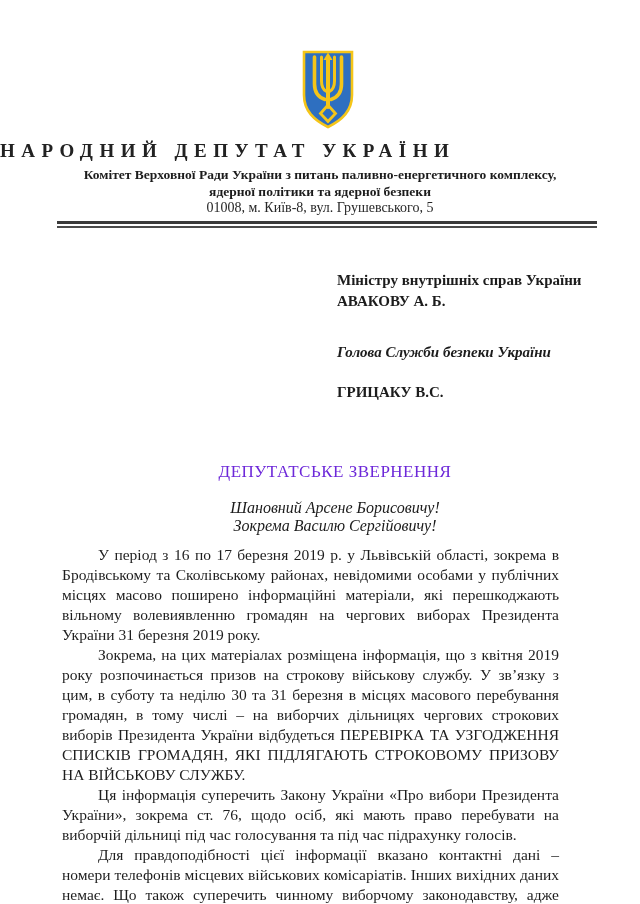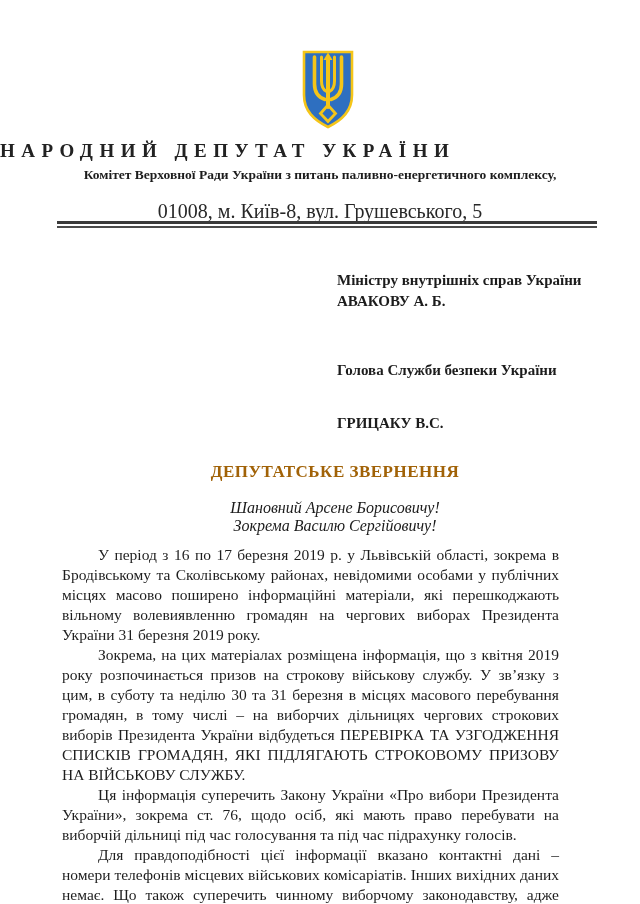--- a/index.html
+++ b/index.html
@@ -47,21 +47,21 @@
     font-size: 13.5px;
     line-height: 16.5px;
     color: #1c1c1c;
   }
   .lh-address {
     position: absolute;
     top: 200px;
     left: 0;
     width: 640px;
     text-align: center;
-    font-size: 20px;
+    font-size: 14px;
     color: #272727;
   }
   .double-rule {
     position: absolute;
     top: 221px;
     left: 57px;
     width: 540px;
     height: 2px;
     border-top: 3px solid #3a3a3a;
     border-bottom: 2px solid #4a4a4a;
@@ -77,33 +77,33 @@
   .addressees {
     position: absolute;
     top: 272px;
     left: 337px;
     font-weight: bold;
     font-size: 15px;
     line-height: 17px;
     color: #1c1c1c;
   }
   .addressees .gap-s { margin-top: 4px; }
-  .addressees .gap-l { margin-top: 52px; }
-  .addressees .gap-m { margin-top: 36px; }
+  .addressees .gap-l { margin-top: 34px; font-style: italic; }
+  .addressees .gap-m { margin-top: 23px; }
   
   .doc-heading {
     position: absolute;
     top: 462px;
     left: 62px;
     width: 546px;
     text-align: center;
-    font-weight: bold;
+    font-weight: normal;
     font-size: 17px;
     letter-spacing: 0.5px;
-    color: #a16207;
+    color: #6d28d9;
   }
   .salutations {
     position: absolute;
     top: 499px;
     left: 62px;
     width: 546px;
     text-align: center;
     font-weight: normal;
     font-style: italic;
     font-size: 16px;
@@ -144,20 +144,21 @@
       <path d="M27 9 V58" stroke-width="4"></path>
       <path d="M27 56 L19.5 64.5 L27 72.5 L34.5 64.5 Z" stroke-width="2.8"></path>
     </g>
     <path d="M27 3.5 L31.5 11 H22.5 Z" fill="#f5c518"></path>
   </svg>
 
   <div class="lh-title">НАРОДНИЙ ДЕПУТАТ УКРАЇНИ</div>
 
   <div class="lh-committee">
     <div>Комітет Верховної Ради України з питань паливно-енергетичного комплексу,</div>
+    <div>ядерної політики та ядерної безпеки</div>
   </div>
 
   <div class="lh-address">01008, м. Київ-8, вул. Грушевського, 5</div>
 
   <div class="double-rule"></div>
 
 
   <div class="addressees">
     <div>Міністру внутрішніх справ України</div>
     <div class="gap-s">АВАКОВУ А. Б.</div>

